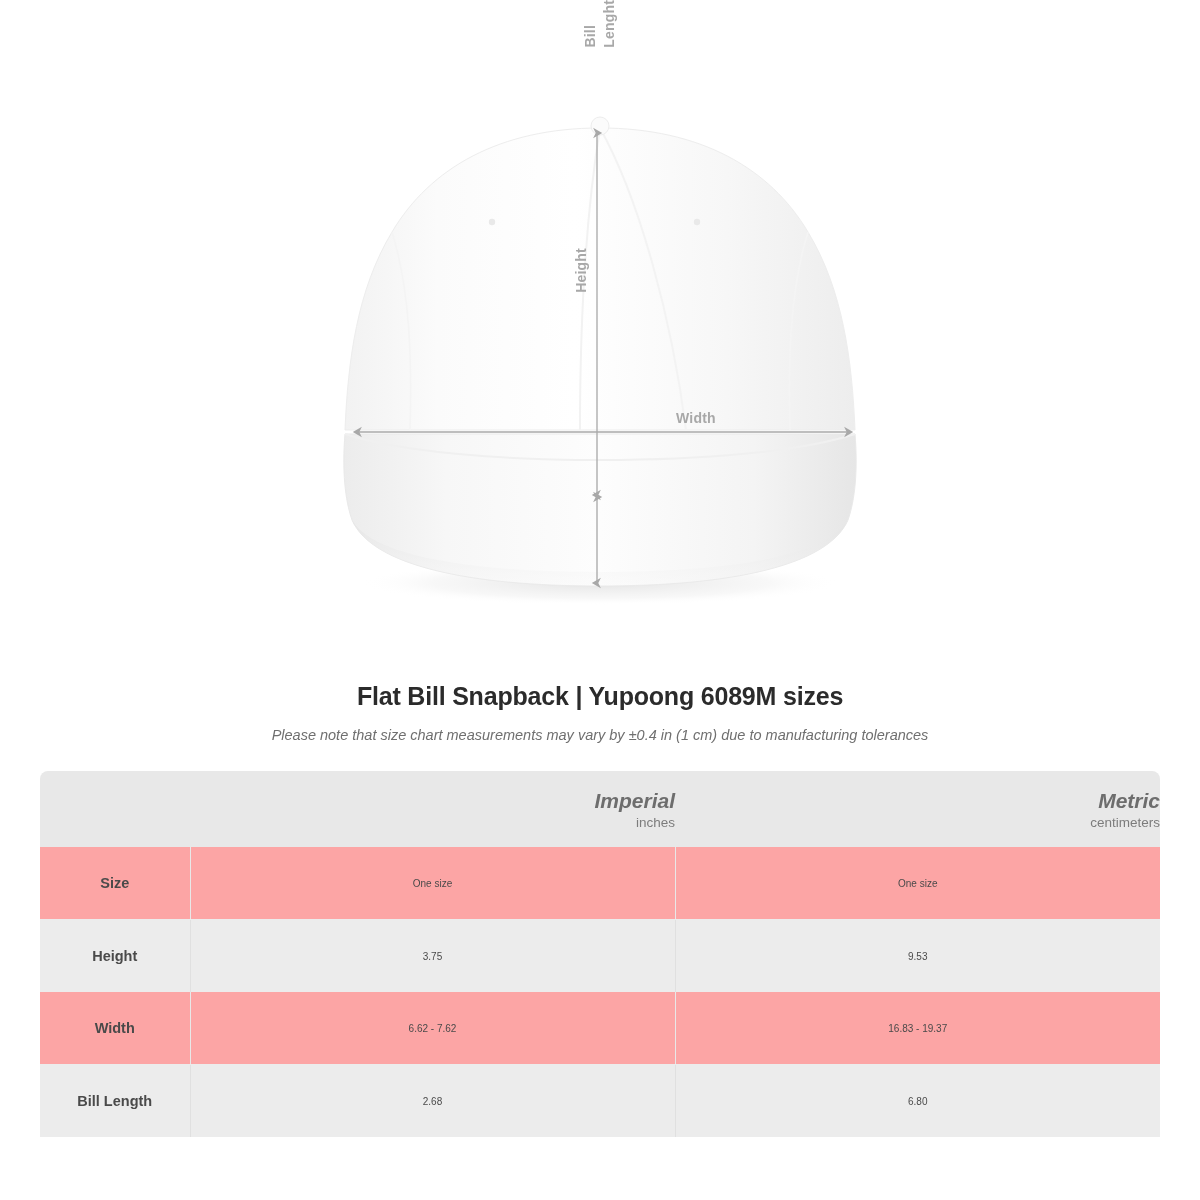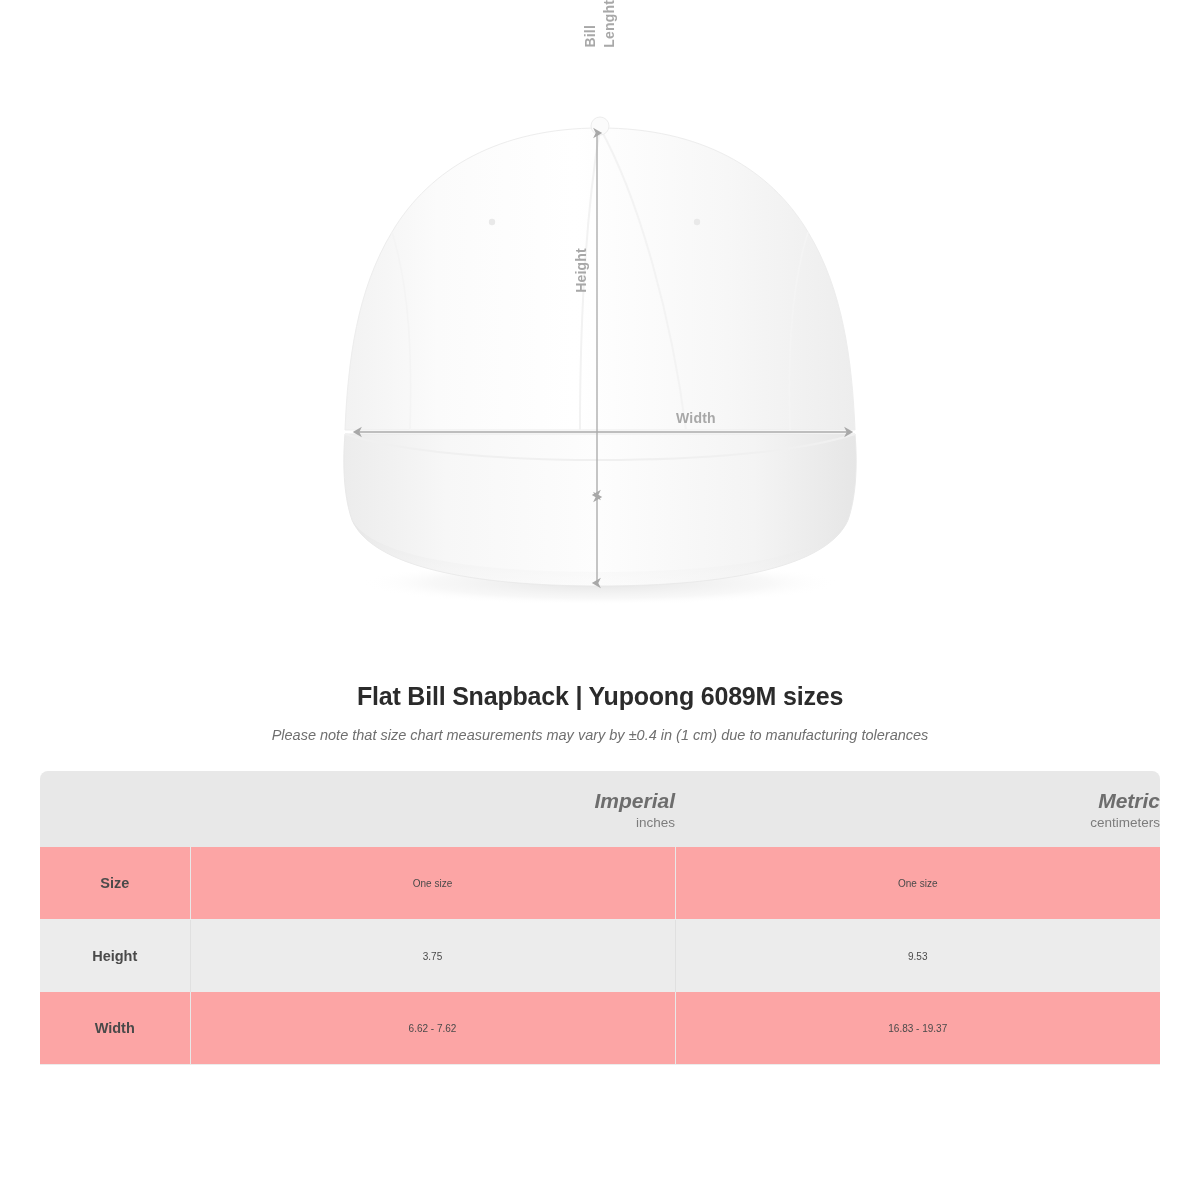--- a/index.html
+++ b/index.html
@@ -281,15 +281,20 @@
         <td class="value">3.75</td>
         <td class="value">9.53</td>
       </tr>
 
       <tr class="body-row row-plain">
         <td class="rowlabel">Width</td>
         <td class="value">6.62 - 7.62</td>
         <td class="value">16.83 - 19.37</td>
       </tr>
 
+      <tr class="body-row row-alt">
+        <td class="rowlabel">Bill Length</td>
+        <td class="value">2.68</td>
+        <td class="value">6.80</td>
+      </tr>
     </tbody>
   </table>
 </div>
 
 </body></html>

